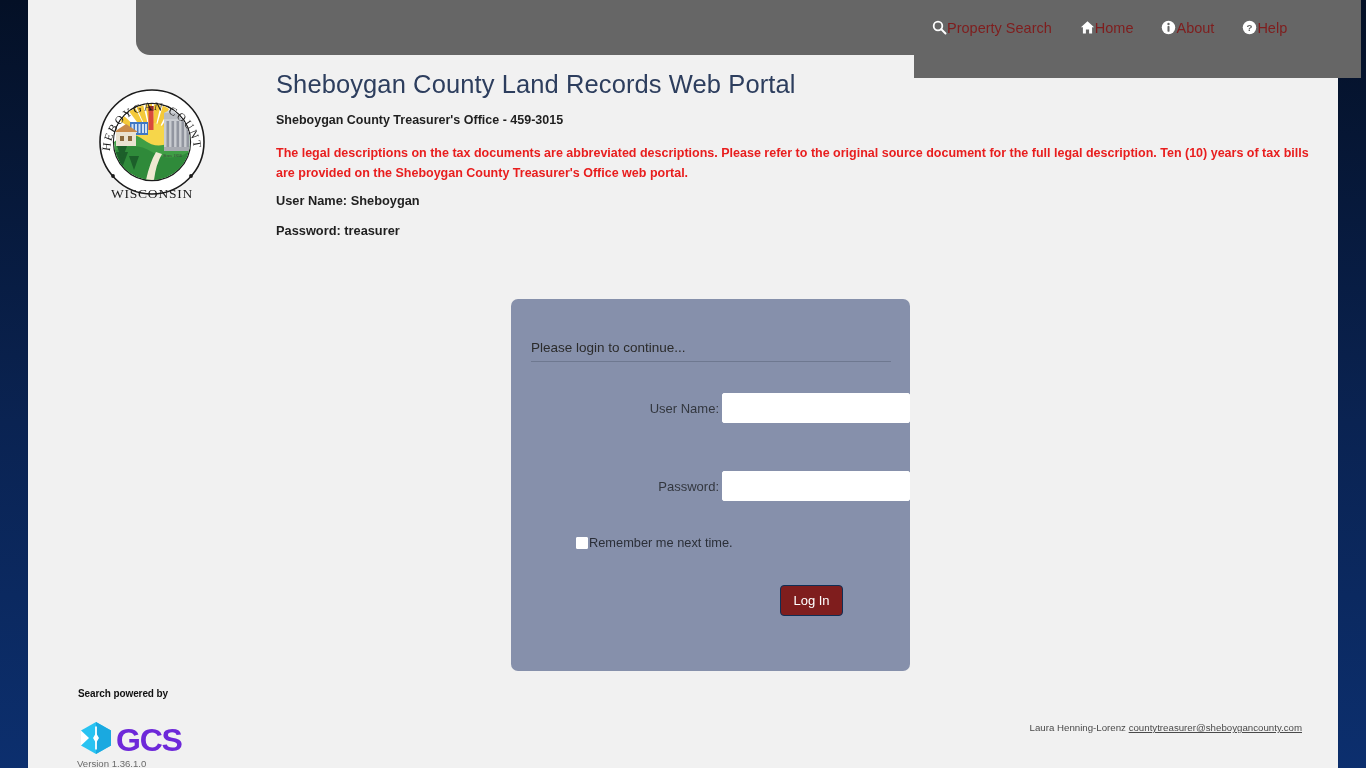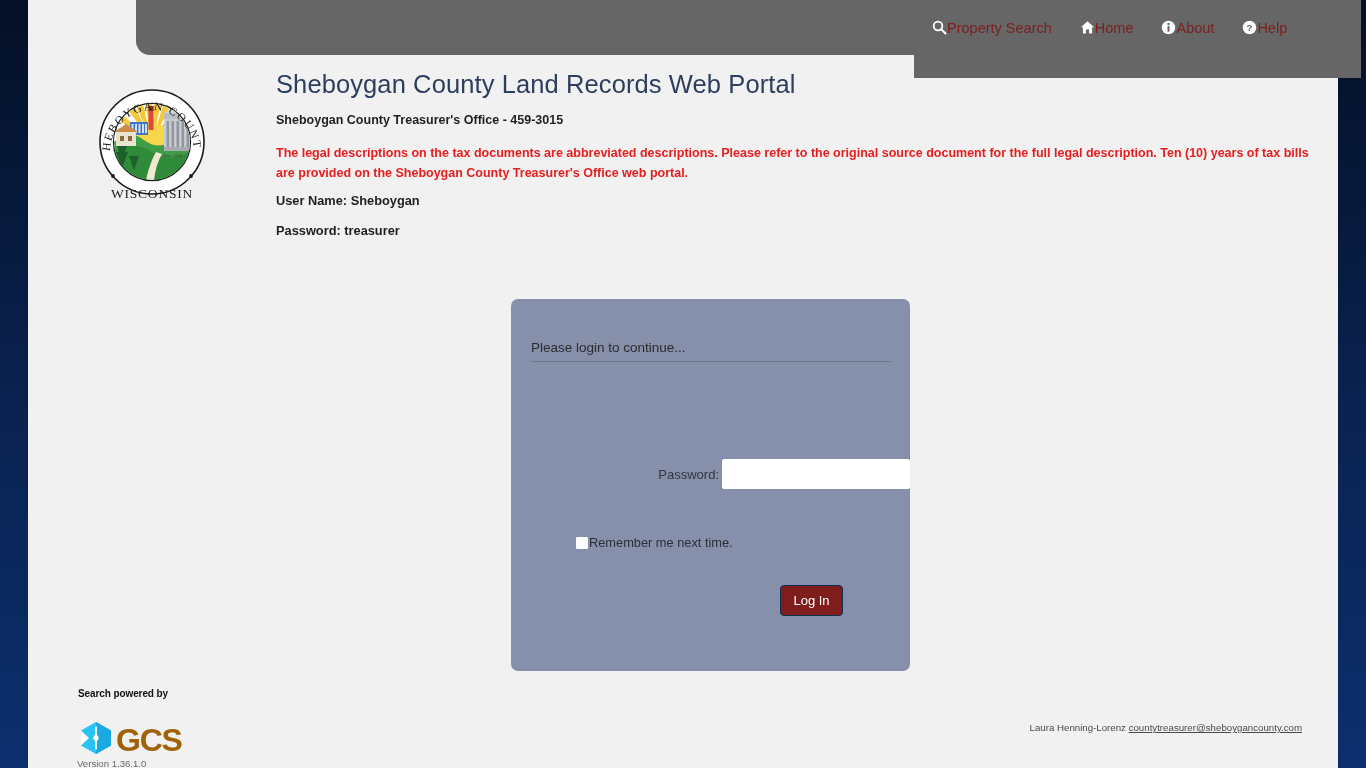--- a/index.html
+++ b/index.html
@@ -136,21 +136,21 @@
     padding-bottom: 6px;
     border-bottom: 1px solid #6e7890;
   }
   .field-row {
     position: absolute;
     left: 0; width: 399px;
     display: flex;
     align-items: center;
   }
   #row-user { top: 94px; }
-  #row-pass { top: 160px; justify-content: center; }
+  #row-pass { top: 172px; justify-content: center; }
   .field-label {
     width: 334px;
     text-align: right;
     font-size: 13px;
     color: #33373f;
     padding-right: 1px;
   }
   .field-input {
     width: 196px;
     height: 30px;
@@ -215,21 +215,21 @@
     margin-bottom: 21px;
   }
   #gcs-logo-row {
     display: flex;
     align-items: center;
     gap: 2px;
   }
   #gcs-wordmark {
     font-size: 32px;
     font-weight: bold;
-    color: #a16207;
+    color: #6d28d9;
     letter-spacing: -1.2px;
     line-height: 32px;
   }
   #version-label {
     position: absolute;
     left: 49px; top: 758px;
     font-size: 9.6px;
     color: #6a6a6a;
   }
   #contact-block {
@@ -385,20 +385,24 @@
   <h1 id="portal-title">Sheboygan County Land Records Web Portal</h1>
   <div id="office-line">Sheboygan County Treasurer's Office - 459-3015</div>
   <div id="legal-notice">The legal descriptions on the tax documents are abbreviated descriptions. Please refer to the original source document for the full legal description. Ten (10) years of tax bills are provided on the Sheboygan County Treasurer's Office web portal.</div>
   <div id="hint-user">User Name: Sheboygan</div>
   <div id="hint-pass">Password: treasurer</div>
 
   <div id="login-panel">
 
     <div id="login-heading">Please login to continue...</div>
 
+    <div class="field-row" id="row-user">
+      <label class="field-label">User Name:</label>
+      <input class="field-input" type="text" id="input-user" placeholder="" style="">
+    </div>
 
     <div class="field-row" id="row-pass">
       <label class="field-label">Password:</label>
       <input class="field-input" type="password" id="input-pass" placeholder="" style="">
     </div>
 
     <div id="remember-row">
       <input type="checkbox" id="remember-checkbox" style="">
       <label id="remember-label" for="remember-checkbox">Remember me next time.</label>
     </div>

